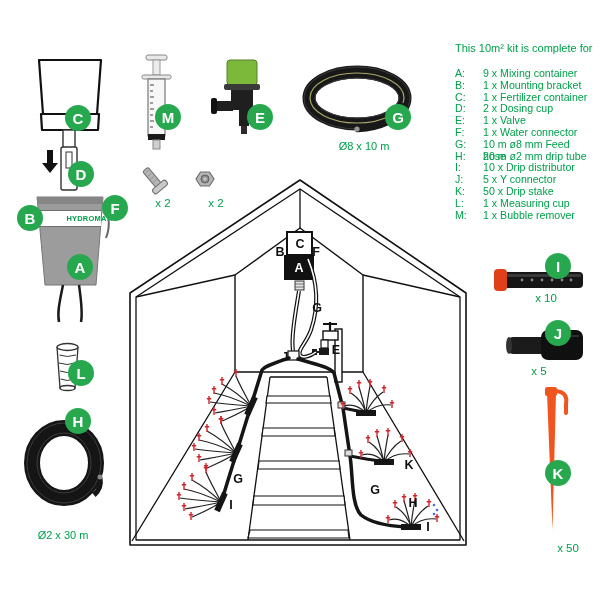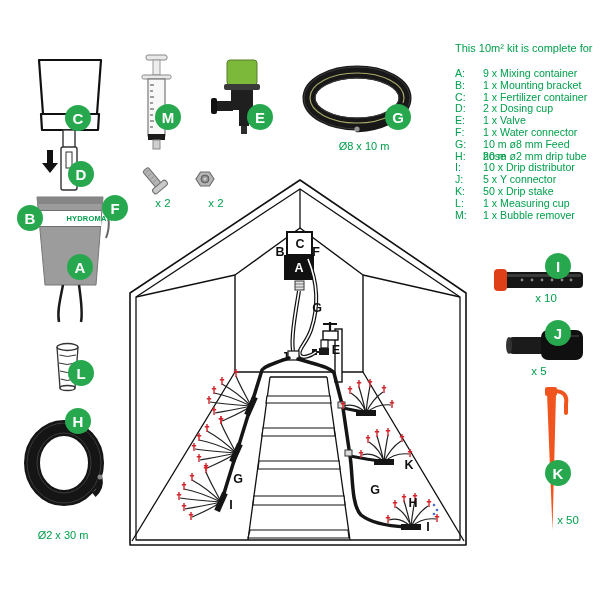--- a/index.html
+++ b/index.html
@@ -297,21 +297,21 @@
 <div id="brand-band">
   <span>HYDROMAT:</span>
 </div>
 
 <div class="qty" style="left:133px;top:197px;">x 2</div>
 <div class="qty" style="left:186px;top:197px;">x 2</div>
 <div class="dim" style="left:316px;top:140px;">Ø8 x 10 m</div>
 <div class="dim" style="left:15px;top:510px;margin-top:19px;">Ø2 x 30 m</div>
 <div class="qty" style="left:516px;top:292px;">x 10</div>
 <div class="qty" style="left:509px;top:365px;">x 5</div>
-<div class="qty" style="left:538px;top:514px;">x 50</div>
+<div class="qty" style="left:538px;top:542px;">x 50</div>
 
 <div class="badge" style="left:65px;top:105px;">C</div>
 <div class="badge" style="left:68px;top:161px;">D</div>
 <div class="badge" style="left:17px;top:205px;">B</div>
 <div class="badge" style="left:102px;top:195px;">F</div>
 <div class="badge" style="left:67px;top:254px;">A</div>
 <div class="badge" style="left:68px;top:360px;">L</div>
 <div class="badge" style="left:65px;top:408px;">H</div>
 <div class="badge" style="left:155px;top:104px;">M</div>
 <div class="badge" style="left:247px;top:104px;">E</div>

